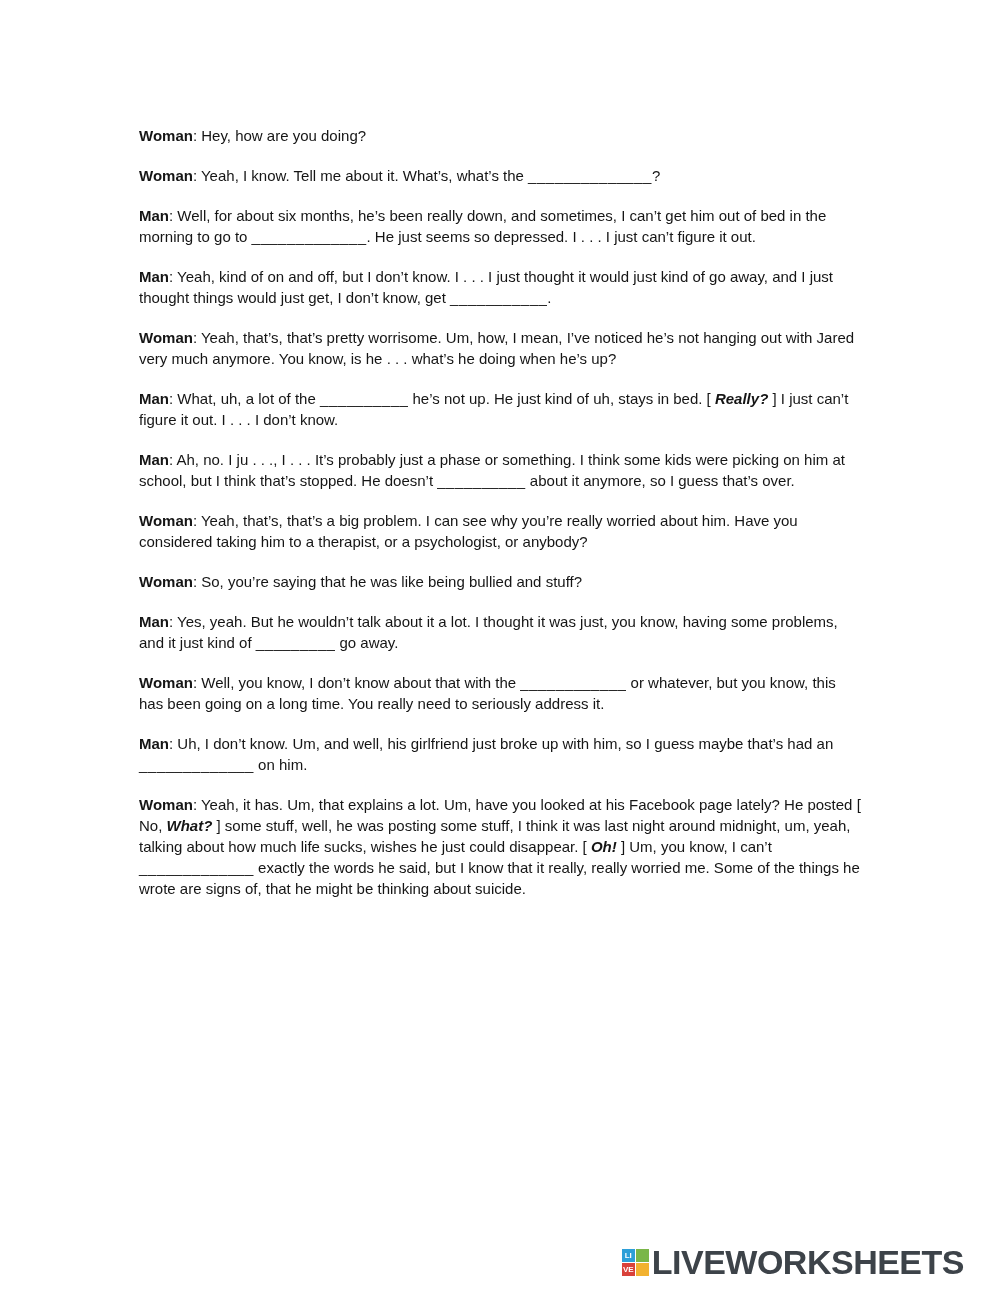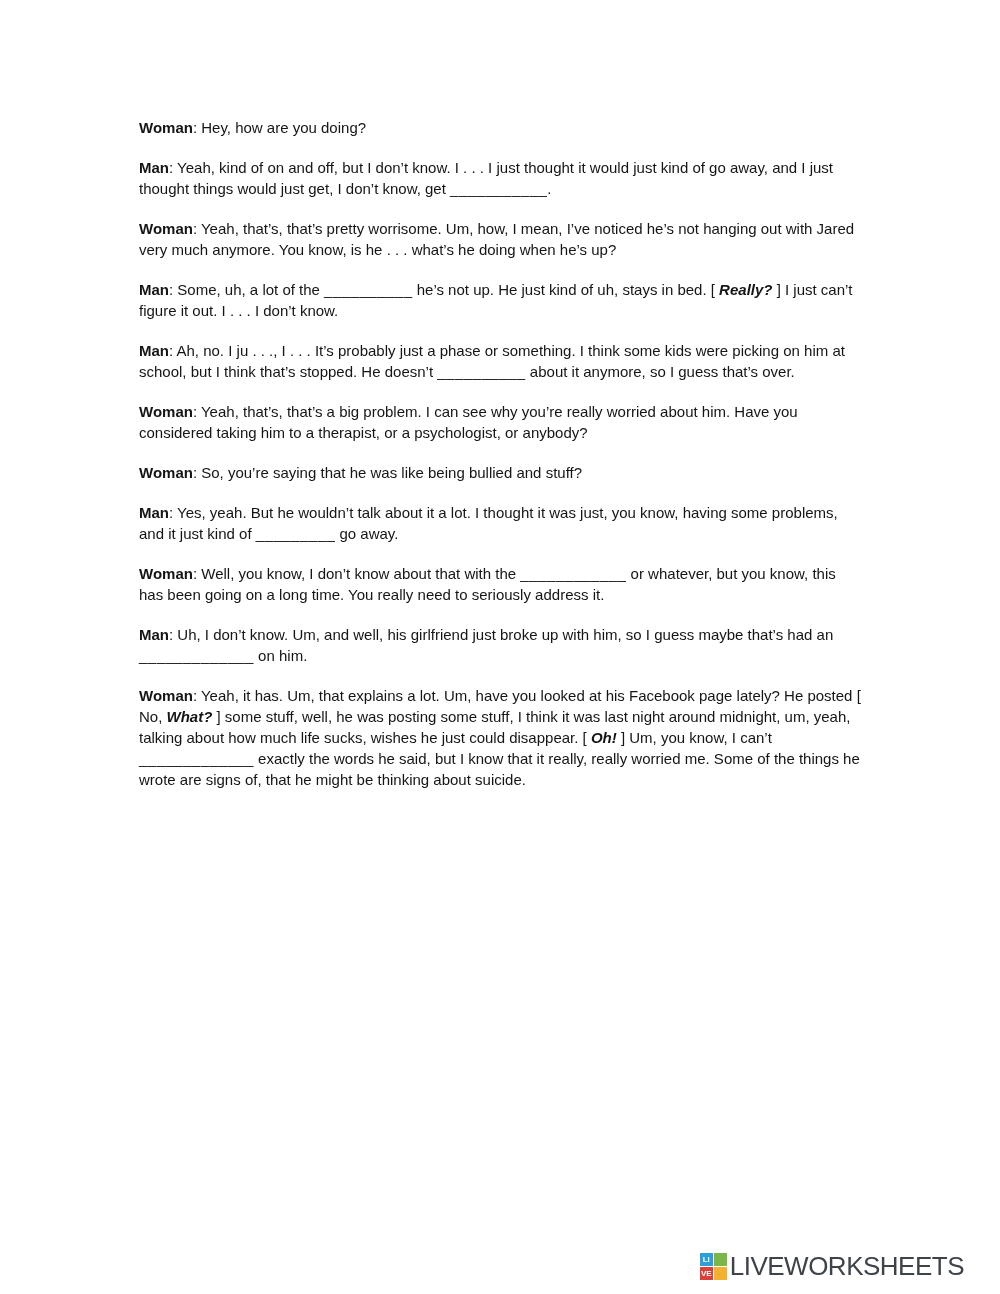--- a/index.html
+++ b/index.html
@@ -13,21 +13,21 @@
     overflow: hidden;
   }
   .page {
     position: absolute;
     inset: 0;
     background: #ffffff;
   }
   .content {
     position: absolute;
     left: 139px;
-    top: 117px;
+    top: 125px;
     width: 724px;
   }
   .para {
     font-size: 15px;
     line-height: 21px;
     margin-bottom: 19px;
     color: #151515;
   }
   .bold { font-weight: bold; }
   .italic { font-style: italic; font-weight: bold; }
@@ -56,35 +56,37 @@
   .logo-block {
     display: flex;
     align-items: center;
     justify-content: center;
     color: #ffffff;
     font-weight: bold;
     font-size: 8px;
     line-height: 1;
   }
   .wordmark {
-    font-size: 26px;
-    font-weight: normal;
+    font-size: 34px;
+    font-weight: bold;
     letter-spacing: -0.5px;
   }
 </style>
 </head>
 <body>
 
 <div class="page">
 
   <div class="content">
       <p class="para"><span class="bold">Woman</span><span>: Hey, how are you doing?</span></p>
+      <p class="para"><span class="bold">Woman</span><span>: Yeah, I know. Tell me about it. What’s, what’s the </span><span class="blank">______________</span><span>?</span></p>
+      <p class="para"><span class="bold">Man</span><span>: Well, for about six months, he’s been really down, and sometimes, I can’t get him out of bed in the morning to go to </span><span class="blank">_____________</span><span>. He just seems so depressed. I . . . I just can’t figure it out.</span></p>
       <p class="para"><span class="bold">Man</span><span>: Yeah, kind of on and off, but I don’t know. I . . . I just thought it would just kind of go away, and I just thought things would just get, I don’t know, get </span><span class="blank">___________</span><span>.</span></p>
       <p class="para"><span class="bold">Woman</span><span>: Yeah, that’s, that’s pretty worrisome. Um, how, I mean, I’ve noticed he’s not hanging out with Jared very much anymore. You know, is he . . . what’s he doing when he’s up?</span></p>
-      <p class="para"><span class="bold">Man</span><span>: Some, uh, a lot of the </span><span class="blank">__________</span><span> he’s not up. He just kind of uh, stays in bed. [ </span><span class="italic">Really?</span><span> ] I just can’t figure it out. I . . . I don’t know.</span></p>
+      <p class="para"><span class="bold">Man</span><span>: What, uh, a lot of the </span><span class="blank">__________</span><span> he’s not up. He just kind of uh, stays in bed. [ </span><span class="italic">Really?</span><span> ] I just can’t figure it out. I . . . I don’t know.</span></p>
       <p class="para"><span class="bold">Man</span><span>: Ah, no. I ju . . ., I . . . It’s probably just a phase or something. I think some kids were picking on him at school, but I think that’s stopped. He doesn’t </span><span class="blank">__________</span><span> about it anymore, so I guess that’s over.</span></p>
       <p class="para"><span class="bold">Woman</span><span>: Yeah, that’s, that’s a big problem. I can see why you’re really worried about him. Have you considered taking him to a therapist, or a psychologist, or anybody?</span></p>
       <p class="para"><span class="bold">Woman</span><span>: So, you’re saying that he was like being bullied and stuff?</span></p>
       <p class="para"><span class="bold">Man</span><span>: Yes, yeah. But he wouldn’t talk about it a lot. I thought it was just, you know, having some problems, and it just kind of </span><span class="blank">_________</span><span> go away.</span></p>
       <p class="para"><span class="bold">Woman</span><span>: Well, you know, I don’t know about that with the </span><span class="blank">____________</span><span> or whatever, but you know, this has been going on a long time. You really need to seriously address it.</span></p>
       <p class="para"><span class="bold">Man</span><span>: Uh, I don’t know. Um, and well, his girlfriend just broke up with him, so I guess maybe that’s had an </span><span class="blank">_____________</span><span> on him.</span></p>
       <p class="para"><span class="bold">Woman</span><span>: Yeah, it has. Um, that explains a lot. Um, have you looked at his Facebook page lately? He posted [ No, </span><span class="italic">What?</span><span> ] some stuff, well, he was posting some stuff, I think it was last night around midnight, um, yeah, talking about how much life sucks, wishes he just could disappear. [ </span><span class="italic">Oh!</span><span> ] Um, you know, I can’t </span><span class="blank">_____________</span><span> exactly the words he said, but I know that it really, really worried me. Some of the things he wrote are signs of, that he might be thinking about suicide.</span></p>
     </div>
 
   <div class="footer">

